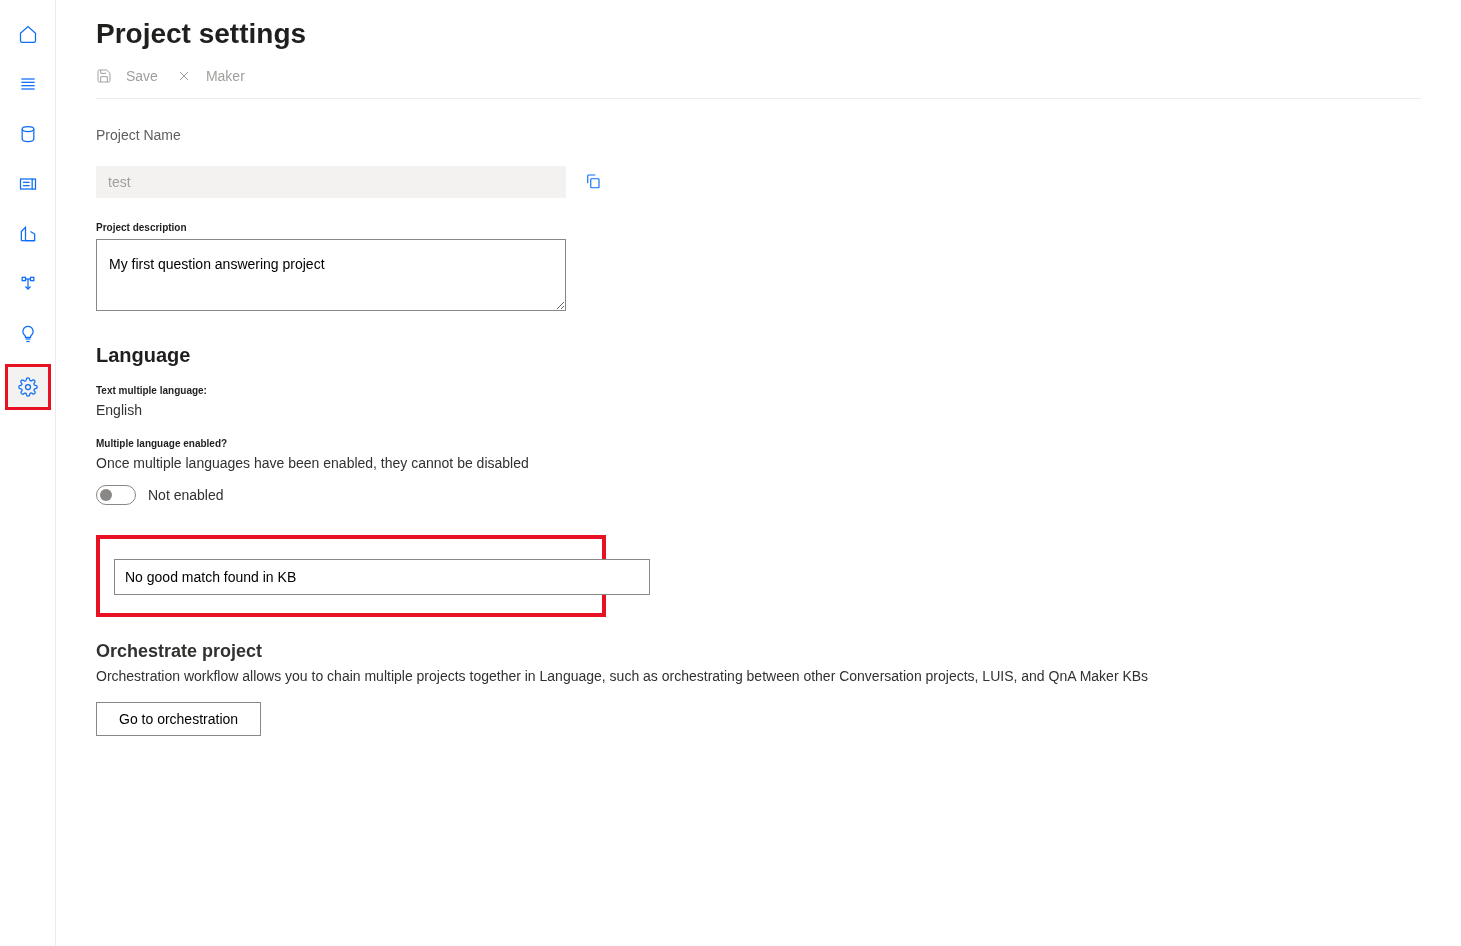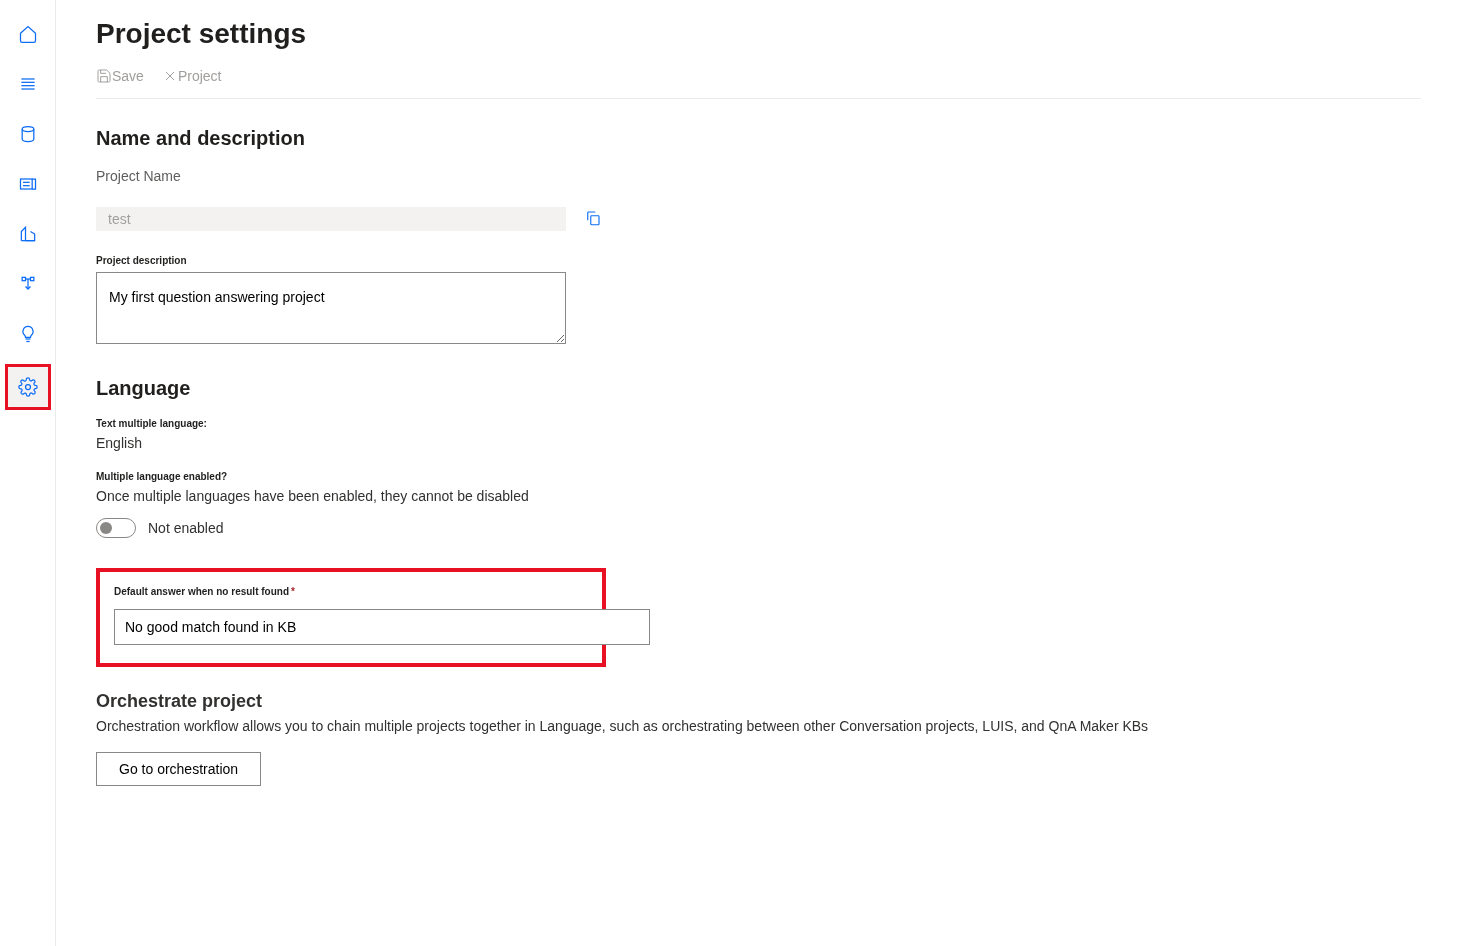--- a/index.html
+++ b/index.html
@@ -61,21 +61,21 @@
     display: flex;
     align-items: center;
     gap: 18px;
     padding-bottom: 14px;
     border-bottom: 1px solid #edebe9;
     margin-bottom: 28px;
   }
   .toolbar-btn {
     display: flex;
     align-items: center;
-    gap: 0;
+    gap: 14px;
     color: #a19f9d;
     cursor: pointer;
     font-size: 14px;
     background: none;
     border: none;
   }
   .toolbar-btn svg { width: 16px; height: 16px; }
 
   .section-heading {
     font-size: 20px;
@@ -89,21 +89,21 @@
     margin-bottom: 23px;
   }
   .field-label-strong {
     font-size: 10px;
     font-weight: 600;
     color: #201f1e;
     margin-bottom: 6px;
   }
   .readonly-input {
     width: 470px;
-    height: 24px;
+    height: 32px;
     padding: 0 12px;
     background: #f3f2f1;
     border: none;
     color: #a19f9d;
     font-size: 14px;
     display: flex;
     align-items: center;
   }
   .row-with-copy {
     display: flex;
@@ -281,26 +281,25 @@
           <polyline points="17,21 17,13 7,13 7,21"></polyline>
           <polyline points="7,3 7,8 15,8"></polyline>
         </svg>
       <span>Save</span>
     </button>
     <button class="toolbar-btn">
       <svg viewBox="0 0 24 24" fill="none" stroke="currentColor" stroke-width="1.5">
           <line x1="18" y1="6" x2="6" y2="18"></line>
           <line x1="6" y1="6" x2="18" y2="18"></line>
         </svg>
-      <span>Project</span>
+      <span>Maker</span>
     </button>
   </div>
 
   
-  <h2 class="section-heading">Name and description</h2>
 
   <div class="field-label">Project Name</div>
   <div class="row-with-copy">
     <div class="readonly-input">test</div>
     <button class="copy-btn">
       <svg viewBox="0 0 24 24" fill="none" stroke="currentColor" stroke-width="1.5">
           <rect x="9" y="9" width="11" height="12" rx="1"></rect>
           <path d="M5 15V5a1 1 0 0 1 1-1h9"></path>
         </svg>
     </button>
@@ -317,23 +316,20 @@
 
   <div class="field-label-strong">Multiple language enabled?</div>
   <div class="hint">Once multiple languages have been enabled, they cannot be disabled</div>
   <div class="toggle-row">
     <div class="toggle"></div>
     <span class="toggle-label">Not enabled</span>
   </div>
 
   
   <div class="highlight-box">
-    <div class="field-label-strong">
-      <span>Default answer when no result found</span><span class="required-star">*</span>
-    </div>
     <input type="text" class="text-input" value="No good match found in KB" style="">
   </div>
 
   
   <h3 class="orch-heading">Orchestrate project</h3>
   <p class="orch-desc">Orchestration workflow allows you to chain multiple projects together in Language, such as orchestrating between other Conversation projects, LUIS, and QnA Maker KBs</p>
   <button class="btn-secondary">Go to orchestration</button>
 </main>
 
 </body></html>

